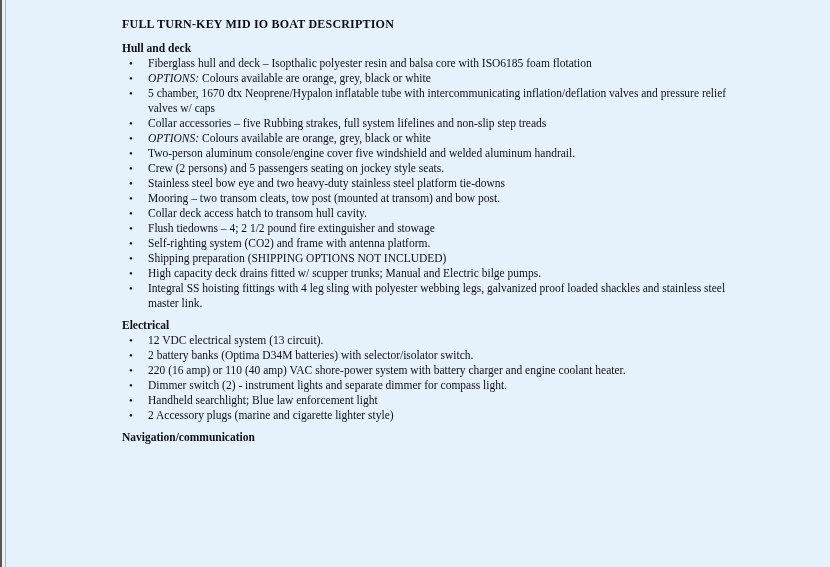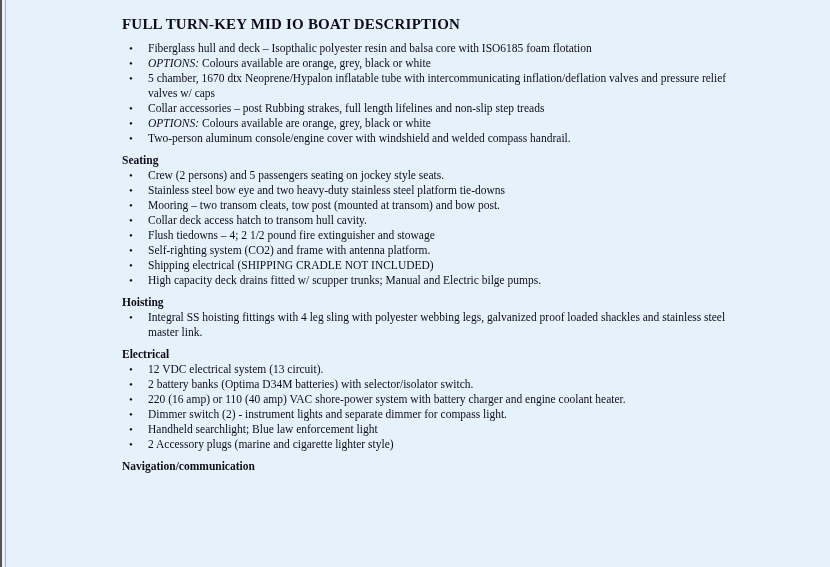--- a/index.html
+++ b/index.html
@@ -28,21 +28,21 @@
   }
   .content {
     position: absolute;
     left: 122px;
     top: 17px;
     width: 622px;
     font-size: 11.5px;
     line-height: 15px;
   }
   .doc-title {
-    font-size: 15px;
+    font-size: 12px;
     font-weight: bold;
     line-height: 15px;
     margin-bottom: 9px;
     letter-spacing: 0.2px;
   }
   .section-heading {
     font-weight: bold;
     margin-top: 7px;
     line-height: 15px;
   }
@@ -74,20 +74,21 @@
 <body>
 
 <div class="edge-bar"></div>
 <div class="edge-line"></div>
 
 <div class="content">
   <div class="doc-title">FULL TURN-KEY MID IO BOAT DESCRIPTION</div>
 
   <div id="sections-root">
   <section>
+    <div class="section-heading">Hull and deck</div>
     <ul class="bullet-list">
   <li class="bullet-item">
     <span class="bullet-marker">•</span>
     <span class="bullet-body"><i class="opt"></i><span>Fiberglass hull and deck – Isopthalic polyester resin and balsa core with ISO6185 foam flotation</span></span>
   </li>
 
   <li class="bullet-item">
     <span class="bullet-marker">•</span>
     <span class="bullet-body"><i class="opt">OPTIONS:</i><span> Colours available are orange, grey, black or white</span></span>
   </li>
@@ -96,41 +97,40 @@
 
   <section>
     <ul class="bullet-list">
   <li class="bullet-item">
     <span class="bullet-marker">•</span>
     <span class="bullet-body"><i class="opt"></i><span>5 chamber, 1670 dtx Neoprene/Hypalon inflatable tube with intercommunicating inflation/deflation valves and pressure relief valves w/ caps</span></span>
   </li>
 
   <li class="bullet-item">
     <span class="bullet-marker">•</span>
-    <span class="bullet-body"><i class="opt"></i><span>Collar accessories – post Rubbing strakes, full length lifelines and non-slip step treads</span></span>
+    <span class="bullet-body"><i class="opt"></i><span>Collar accessories – five Rubbing strakes, full system lifelines and non-slip step treads</span></span>
   </li>
 
   <li class="bullet-item">
     <span class="bullet-marker">•</span>
     <span class="bullet-body"><i class="opt">OPTIONS:</i><span> Colours available are orange, grey, black or white</span></span>
   </li>
 </ul>
   </section>
 
   <section>
     <ul class="bullet-list">
   <li class="bullet-item">
     <span class="bullet-marker">•</span>
-    <span class="bullet-body"><i class="opt"></i><span>Two-person aluminum console/engine cover with windshield and welded compass handrail.</span></span>
-  </li>
-</ul>
-  </section>
-
-  <section>
-    <div class="section-heading">Seating</div>
+    <span class="bullet-body"><i class="opt"></i><span>Two-person aluminum console/engine cover five windshield and welded aluminum handrail.</span></span>
+  </li>
+</ul>
+  </section>
+
+  <section>
     <ul class="bullet-list">
   <li class="bullet-item">
     <span class="bullet-marker">•</span>
     <span class="bullet-body"><i class="opt"></i><span>Crew (2 persons) and 5 passengers seating on jockey style seats.</span></span>
   </li>
 </ul>
   </section>
 
   <section>
     <ul class="bullet-list">
@@ -154,36 +154,35 @@
     <span class="bullet-body"><i class="opt"></i><span>Flush tiedowns – 4; 2 1/2 pound fire extinguisher and stowage</span></span>
   </li>
 
   <li class="bullet-item">
     <span class="bullet-marker">•</span>
     <span class="bullet-body"><i class="opt"></i><span>Self-righting system (CO2) and frame with antenna platform.</span></span>
   </li>
 
   <li class="bullet-item">
     <span class="bullet-marker">•</span>
-    <span class="bullet-body"><i class="opt"></i><span>Shipping electrical (SHIPPING CRADLE NOT INCLUDED)</span></span>
+    <span class="bullet-body"><i class="opt"></i><span>Shipping preparation (SHIPPING OPTIONS NOT INCLUDED)</span></span>
   </li>
 </ul>
   </section>
 
   <section>
     <ul class="bullet-list">
   <li class="bullet-item">
     <span class="bullet-marker">•</span>
     <span class="bullet-body"><i class="opt"></i><span>High capacity deck drains fitted w/ scupper trunks; Manual and Electric bilge pumps.</span></span>
   </li>
 </ul>
   </section>
 
   <section>
-    <div class="section-heading">Hoisting</div>
     <ul class="bullet-list">
   <li class="bullet-item">
     <span class="bullet-marker">•</span>
     <span class="bullet-body"><i class="opt"></i><span>Integral SS hoisting fittings with 4 leg sling with polyester webbing legs, galvanized proof loaded shackles and stainless steel master link.</span></span>
   </li>
 </ul>
   </section>
 
   <section>
     <div class="section-heading">Electrical</div>

